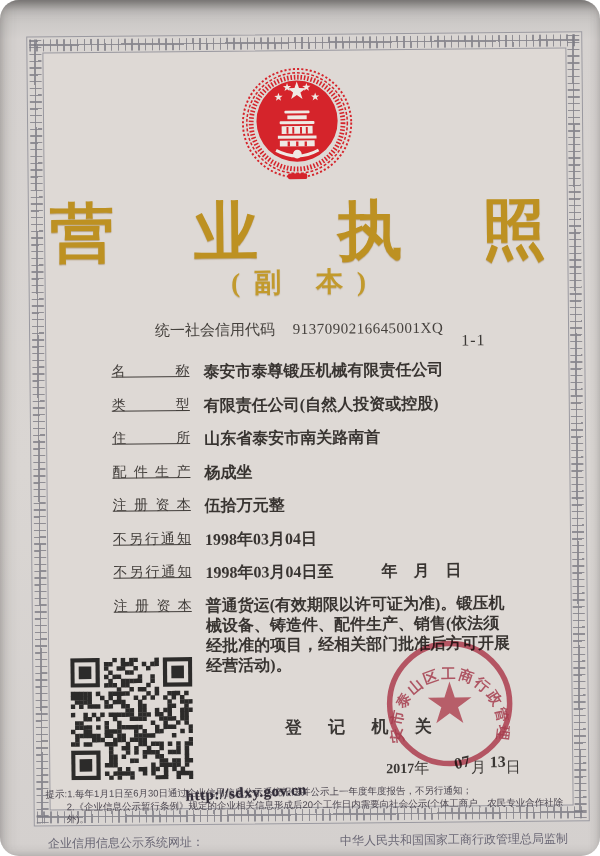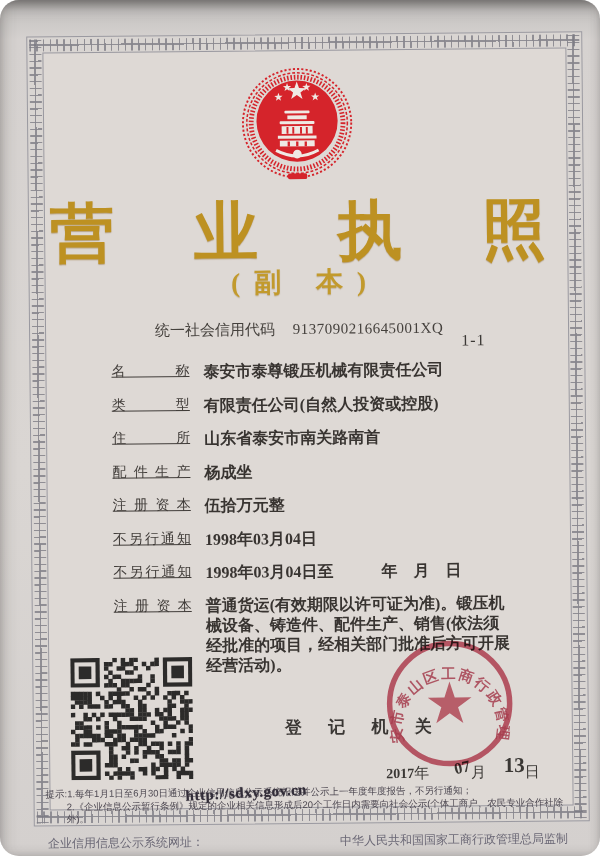--- a/index.html
+++ b/index.html
@@ -40,21 +40,21 @@
     height:19px;line-height:19px;text-decoration:underline;}
   .f-value{margin-left:14px;font-size:16px;font-weight:700;color:#383431;line-height:21px;width:318px;}
   .f-row:last-child .f-value{line-height:20px;}
 
   .qr{left:68px;top:656px;width:122px;height:122px;z-index:3;}
   .reg-label{left:282px;top:716px;font-size:17px;font-weight:700;color:#3a3734;letter-spacing:11px;z-index:3;}
   .seal{left:382px;top:640px;width:130px;height:130px;z-index:6;mix-blend-mode:multiply;opacity:.92;}
   .date-line{left:383px;top:760px;font-size:15px;color:#3a3734;z-index:4;white-space:nowrap;}
   .date-line .num{font-size:14px;font-weight:700;display:inline-block;}
   .date-line .m-num{transform:rotate(-12deg) translateY(-5px);font-size:16px;margin-left:22px;}
-  .date-line .d-num{transform:translateY(-5px);font-size:21px;margin-left:14px;}
+  .date-line .d-num{transform:translateY(-5px);font-size:16px;}
   .date-line .lbl{font-size:15px;}
 
   .notices{left:42px;top:786px;width:525px;font-size:9.5px;color:#4c4750;line-height:12.5px;z-index:2;
     font-family:"Liberation Sans","DejaVu Sans",sans-serif;}
   .notices .l2{padding-left:21px;}
   .url-stamp{left:182px;top:784px;font-size:15px;font-weight:700;color:#322d38;transform:rotate(-2.5deg);
     z-index:5;letter-spacing:.5px;text-shadow:0 0 1px rgba(40,35,50,.6);}
 
   .footer-left{left:44px;top:833px;font-size:12px;color:#6b6876;}
   .footer-right{right:36px;top:833px;font-size:12px;color:#6b6876;}

